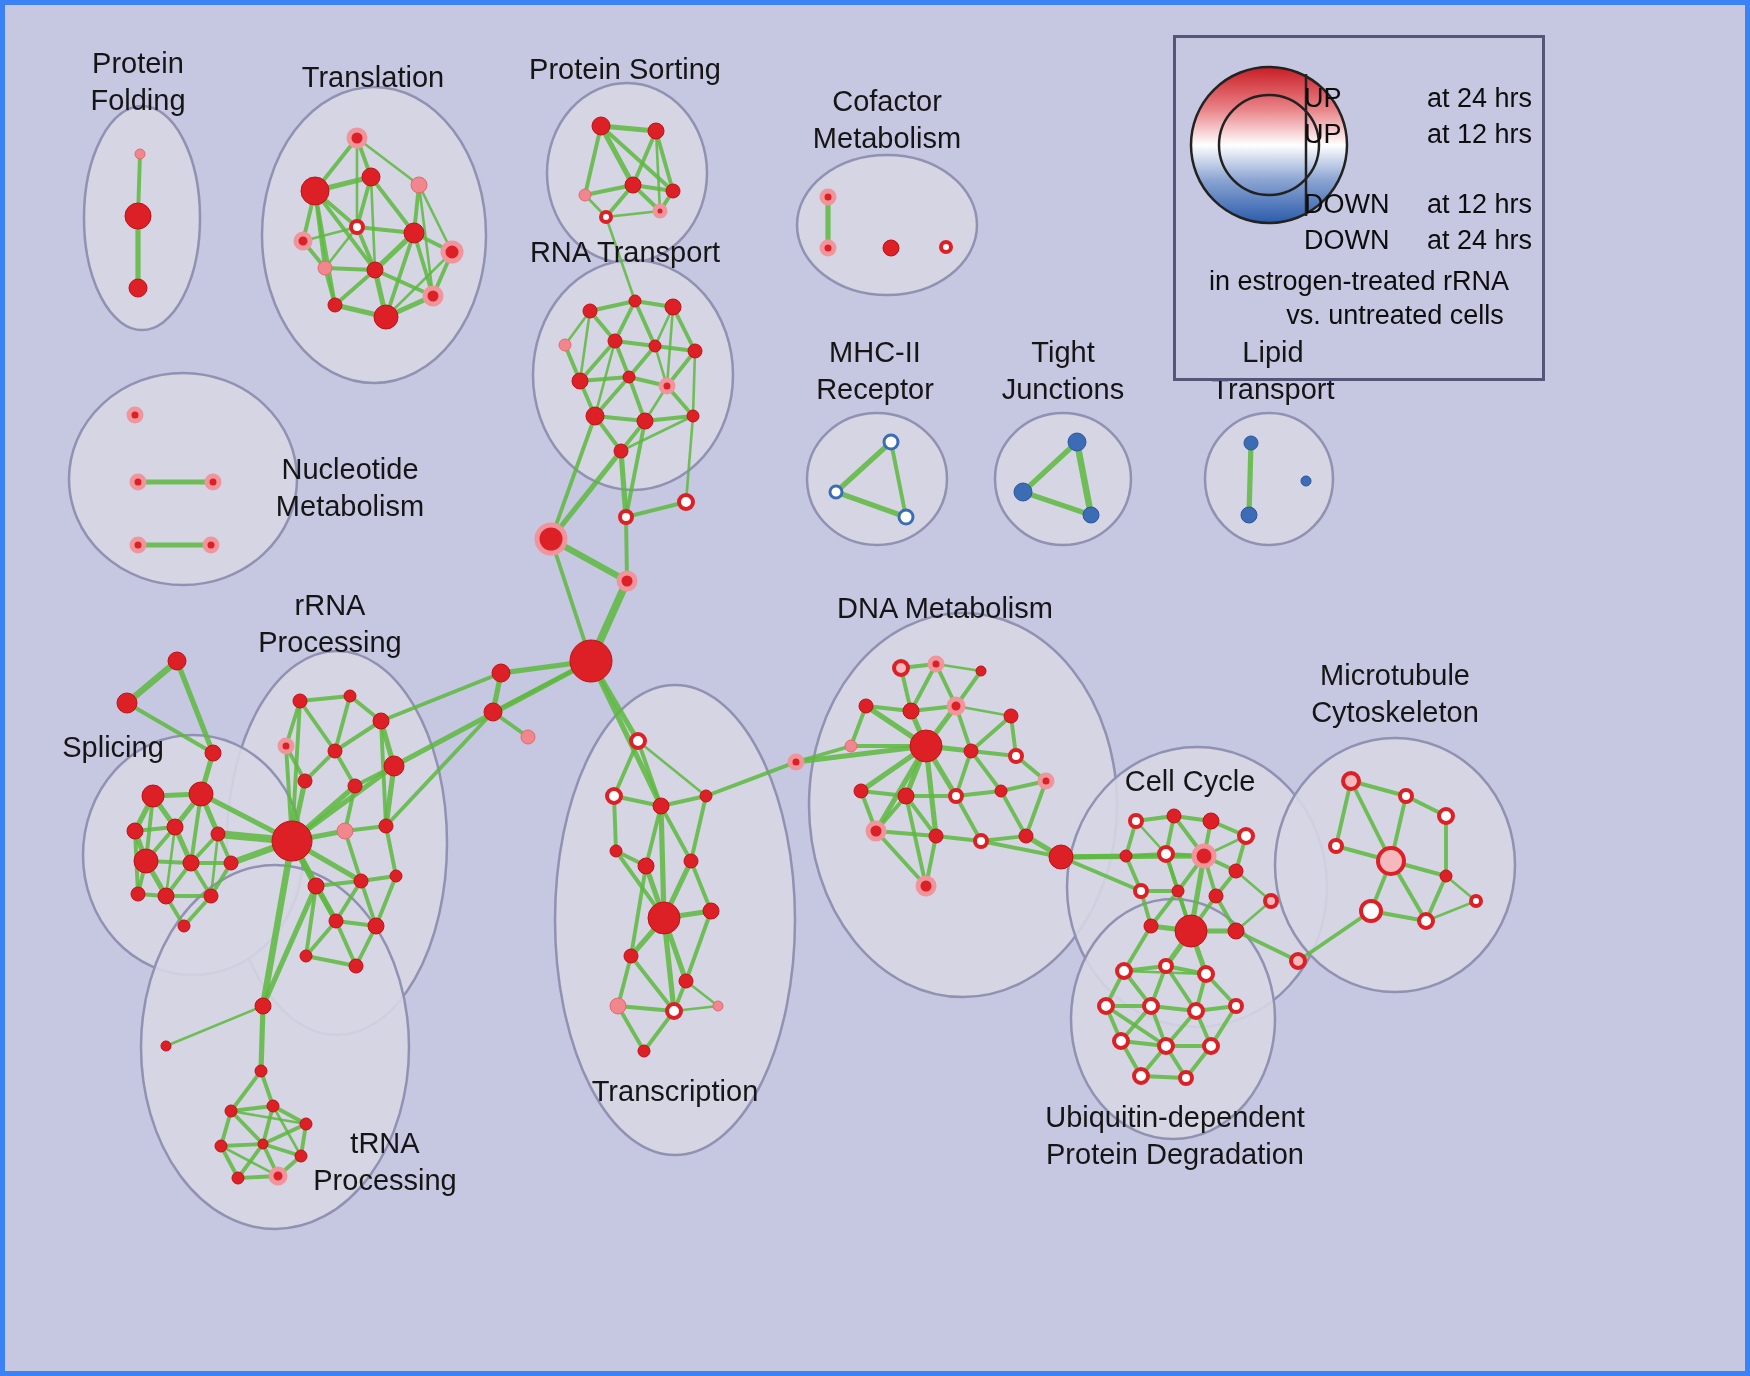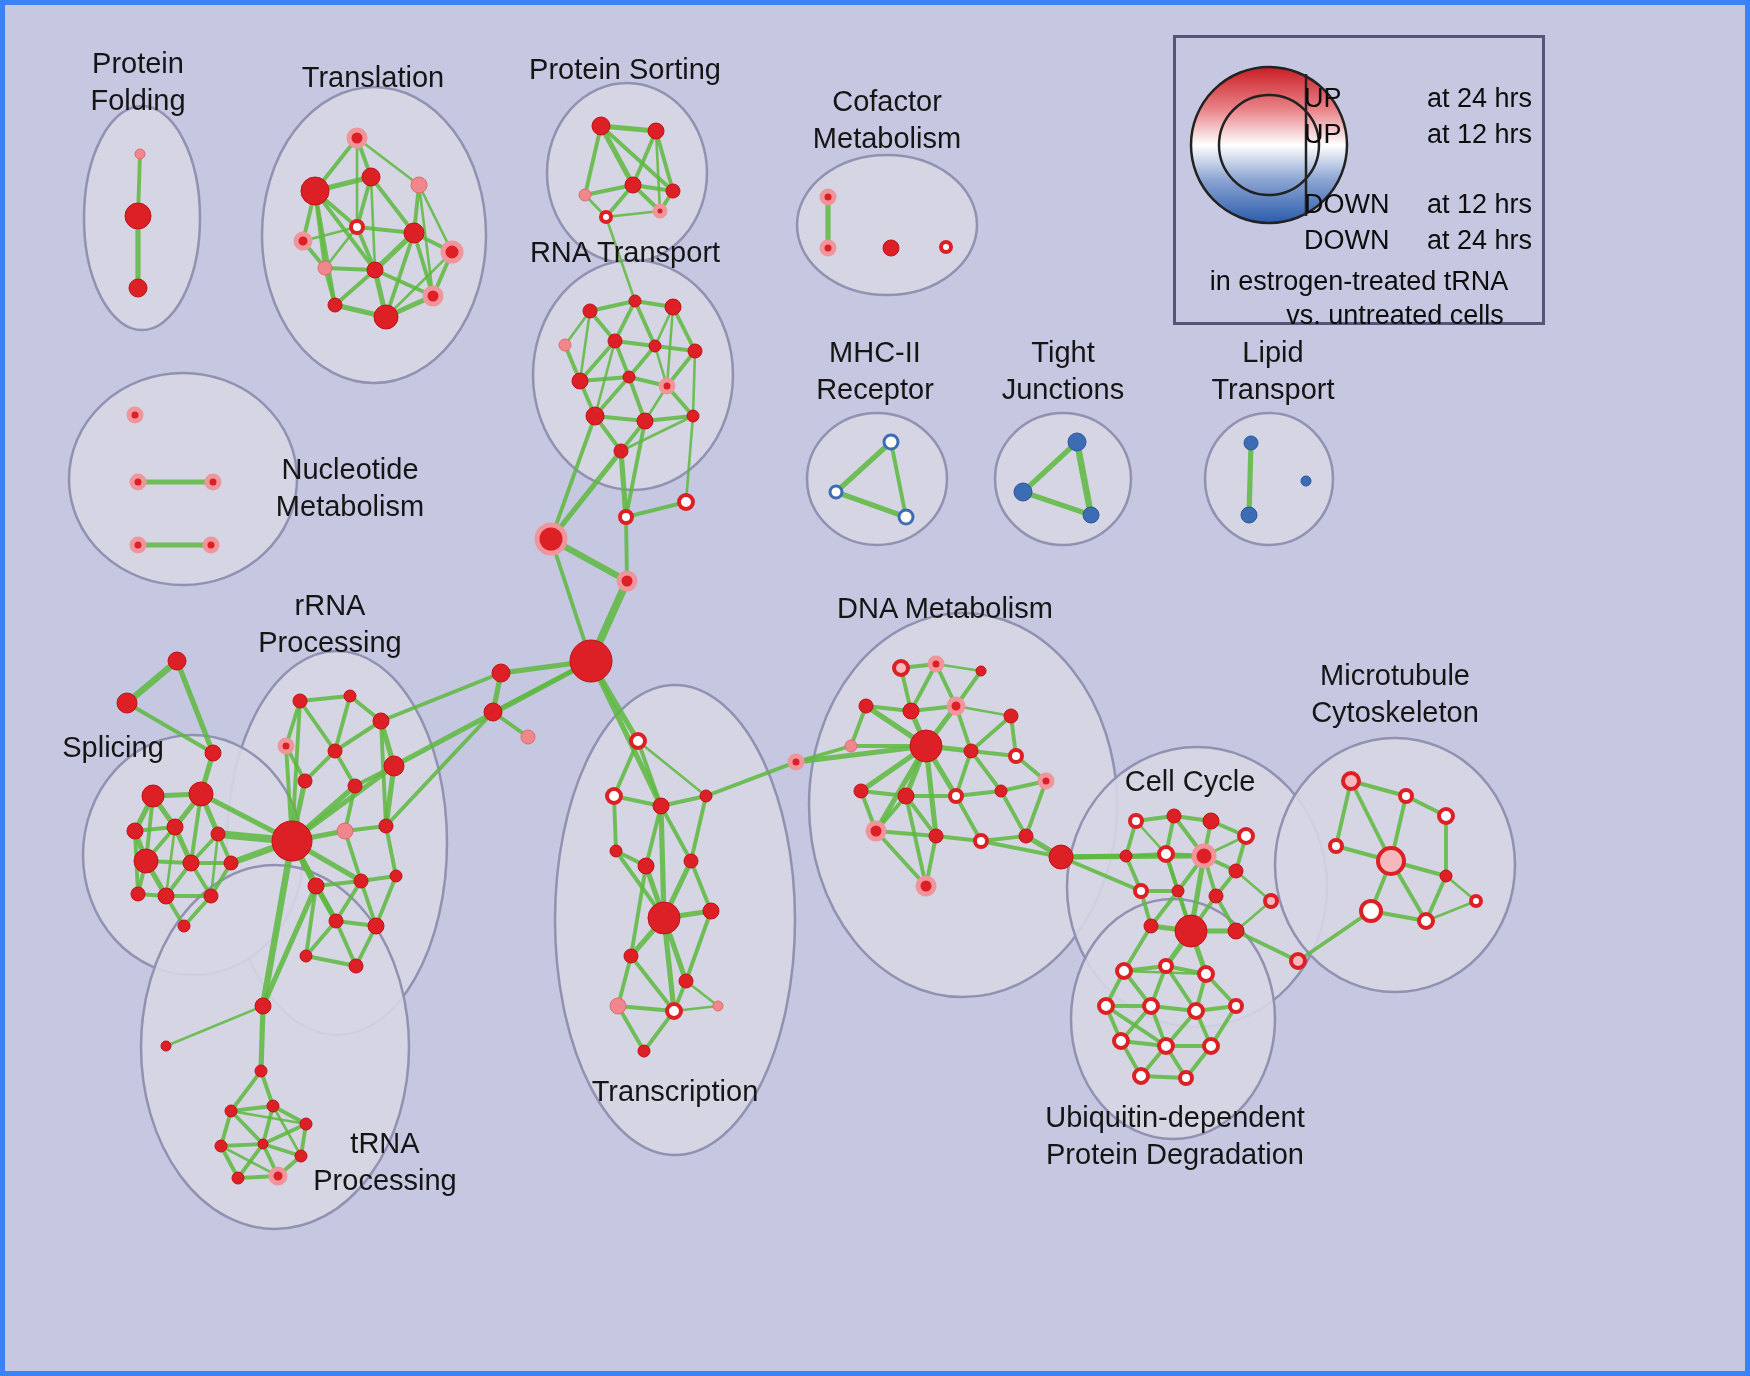--- a/index.html
+++ b/index.html
@@ -14,21 +14,21 @@
     width:1750px;height:1376px;
     box-sizing:border-box;
     border:5px solid #3b82f6;
     background:#c6c7e1;
   }
   #net{position:absolute;left:0;top:0;}
   
   #legend{
     position:absolute;
     left:1168px;top:30px;
-    width:372px;height:290px;
+    width:372px;height:346px;
     border:3px solid #55557a;
     box-sizing:border-box;
   }
   #legend .glyph{
     position:absolute;left:8px;top:22px;
   }
   .legend-row{
     position:absolute;
     left:128px;width:228px;height:32px;
     display:flex;justify-content:space-between;align-items:center;
@@ -662,16 +662,16 @@
     </div>
     <div class="legend-row" id="lrow2">
       <span>DOWN</span>
       <span>at 12 hrs</span>
     </div>
     <div class="legend-row" id="lrow3">
       <span>DOWN</span>
       <span>at 24 hrs</span>
     </div>
 
-    <div class="legend-foot" id="lfoot0">in estrogen-treated tRNA</div>
+    <div class="legend-foot" id="lfoot0">in estrogen-treated rRNA</div>
     <div class="legend-foot" id="lfoot1">vs. untreated cells</div>
   </div>
 </div>
 
 </body></html>

